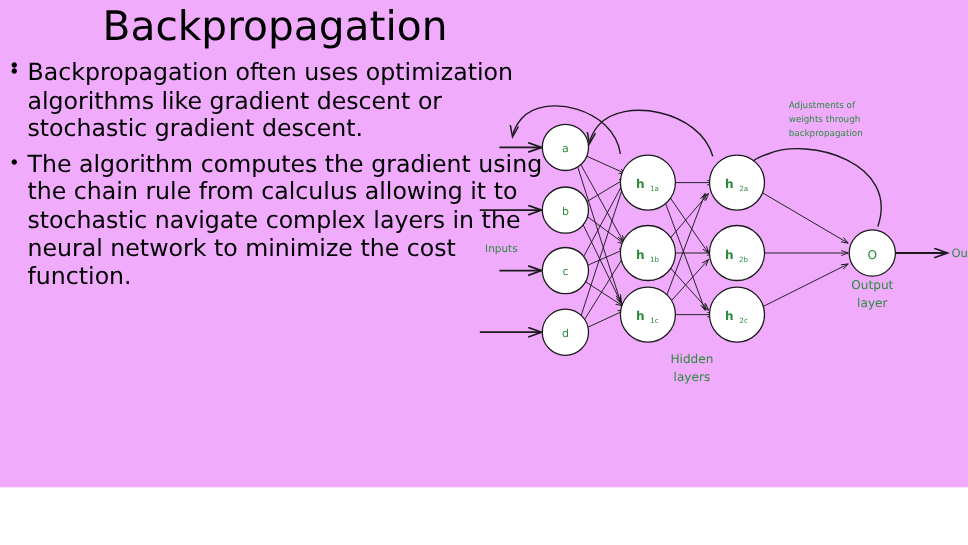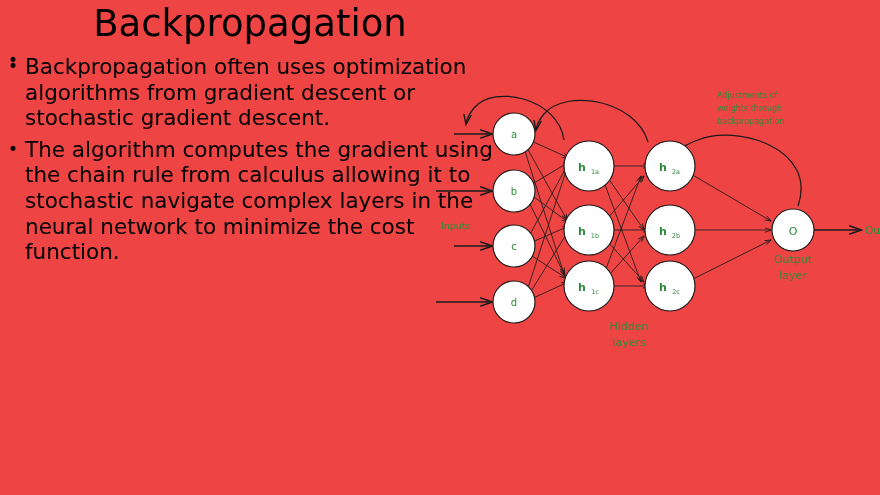--- a/index.html
+++ b/index.html
@@ -12,22 +12,22 @@
     height: 495px;
     overflow: hidden;
     font-family: "DejaVu Sans", sans-serif;
     color: #000000;
     position: relative;
   }
   #slide {
     position: absolute;
     left: 0; top: 0;
     width: 880px;
-    height: 495px;
-    background: #ef4444;
+    height: 443px;
+    background: #f0abfc;
   }
 
   
   #slide-title {
     position: absolute;
     left: 0px;
     top: 2px;
     width: 500px;
     text-align: center;
     font-size: 37px;
@@ -110,21 +110,21 @@
 <div id="slide">
 
   <div id="slide-title">Backpropagation</div>
 
   <ul id="bullet-list">
     <li class="bullet-item">
       <span class="bullet-dot">•</span>
     </li>
     <li class="bullet-item">
       <span class="bullet-dot">•</span>
-      <span class="bullet-text">Backpropagation often uses optimization algorithms from gradient descent or stochastic gradient descent.</span>
+      <span class="bullet-text">Backpropagation often uses optimization algorithms like gradient descent or stochastic gradient descent.</span>
     </li>
     <li class="bullet-item">
       <span class="bullet-dot">•</span>
       <span class="bullet-text"> The algorithm computes the gradient using the chain rule from calculus allowing it to stochastic navigate complex layers in the neural network to minimize the cost function.</span>
     </li>
   </ul>
 
   <div id="diagram">
     <svg width="444" height="292" viewBox="0 0 444 292" xmlns="http://www.w3.org/2000/svg">
       <defs>

